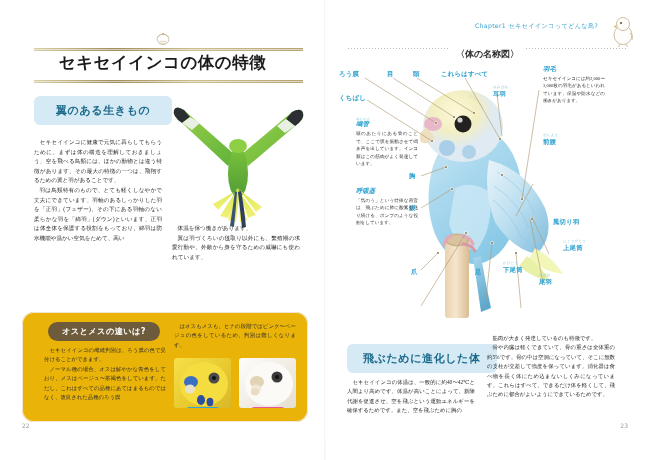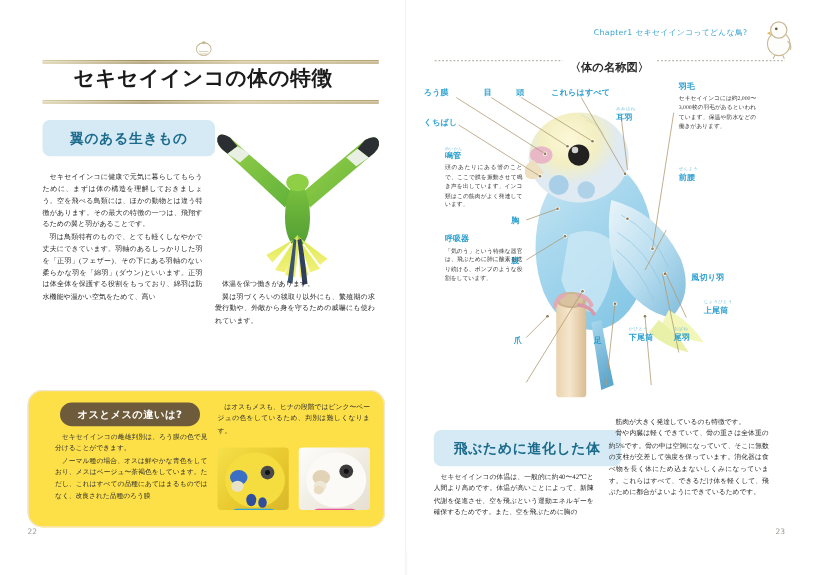--- a/index.html
+++ b/index.html
@@ -46,21 +46,21 @@
   }
   #col-a{left:34px;top:138px;width:128px;}
   #col-b{left:172px;top:224px;width:128px;}
   .body-col p{margin:0;text-indent:5.6px;}
 
   .bird-fly{position:absolute;left:168px;top:96px;width:140px;height:135px;}
 
   
   .beige-box{
     position:absolute;left:22px;top:312px;width:286px;height:110px;
-    background:#fde047;border-radius:12px;
+    background:#eab308;border-radius:12px;
     box-shadow:inset 0 0 0 1px #f2e6d4;
   }
   .badge-brown{
     position:absolute;left:26px;top:10px;
     background:#6e5b3b;color:#fff;border-radius:12px;
     padding:4px 14px;
     font-family:"DejaVu Sans","Liberation Sans",sans-serif;
     font-weight:bold;font-size:8.2px;letter-spacing:.4px;
   }
   #beige-col-a{position:absolute;left:22px;top:34px;width:122px;
@@ -111,20 +111,21 @@
   .lbl .ruby{display:block;font-size:3.4px;color:#7cc4e0;font-weight:normal;
     letter-spacing:.4px;line-height:1;margin-bottom:.5px;}
 
   .note{
     position:absolute;width:62px;
   }
   .note .nt{
     font-family:"DejaVu Sans","Liberation Sans",sans-serif;
     font-weight:bold;font-size:6.4px;color:#2aa0cf;line-height:1.1;
     margin-bottom:2px;
+    font-style:italic;
   }
   .note .nt .ruby{display:block;font-size:3.4px;color:#7cc4e0;font-weight:normal;line-height:1;}
   .note .nb{font-family:"Liberation Serif","DejaVu Serif",serif;
     font-size:4.6px;line-height:1.62;color:#333;text-align:justify;}
   .dotmark{position:absolute;width:2.4px;height:2.4px;border-radius:50%;
     background:#8a7347;box-shadow:0 0 0 .8px rgba(255,255,255,.75);}
 
   #evo-head-wrap{position:absolute;left:22px;top:344px;}
   #right-col-a{position:absolute;left:22px;top:378px;width:128px;
     font-size:5.4px;line-height:1.74;color:#2a2a2a;text-align:justify;
@@ -409,21 +410,21 @@
       <div class="lbl" style="left:86px;top:212px;">
         <span>爪</span>
       </div>
       <div class="lbl" style="left:150px;top:212px;">
         <span>足</span>
       </div>
       <div class="lbl" style="left:178px;top:206px;">
         <span class="ruby">かびとう</span>
         <span>下尾筒</span>
       </div>
-      <div class="lbl" style="left:214px;top:206px;">
+      <div class="lbl" style="left:214px;top:218px;">
         <span class="ruby">おばね</span>
         <span>尾羽</span>
       </div>
       <div class="lbl" style="left:228px;top:162px;">
         <span>風切り羽</span>
       </div>
       <div class="lbl" style="left:238px;top:184px;">
         <span class="ruby">じょうびとう</span>
         <span>上尾筒</span>
       </div>

